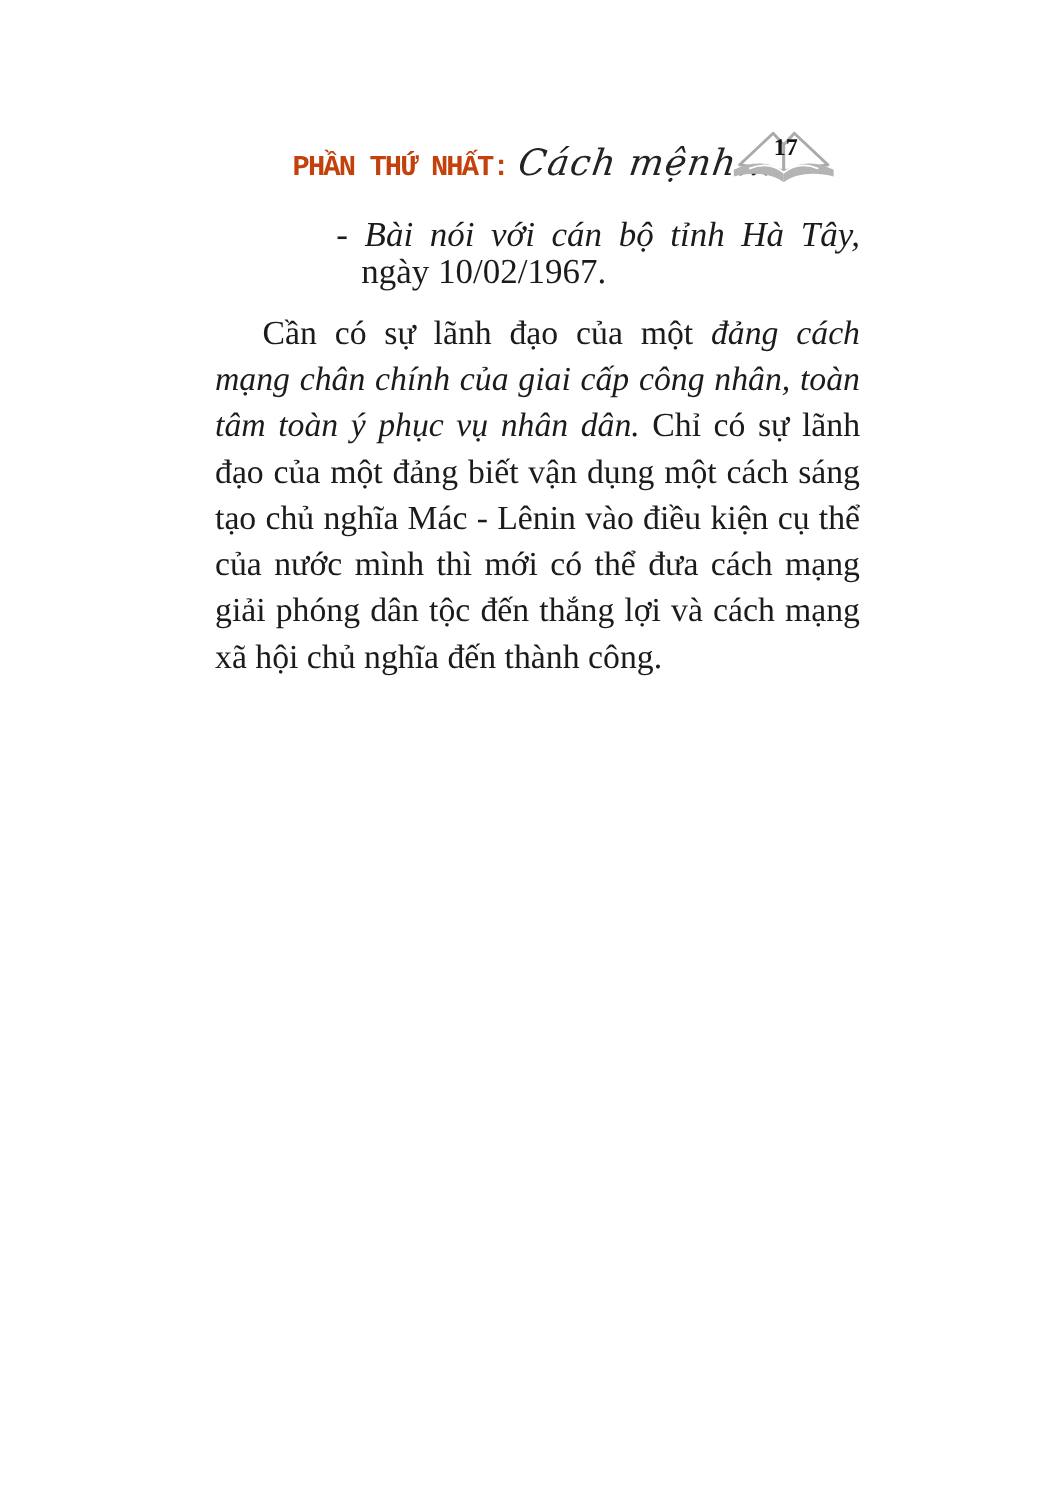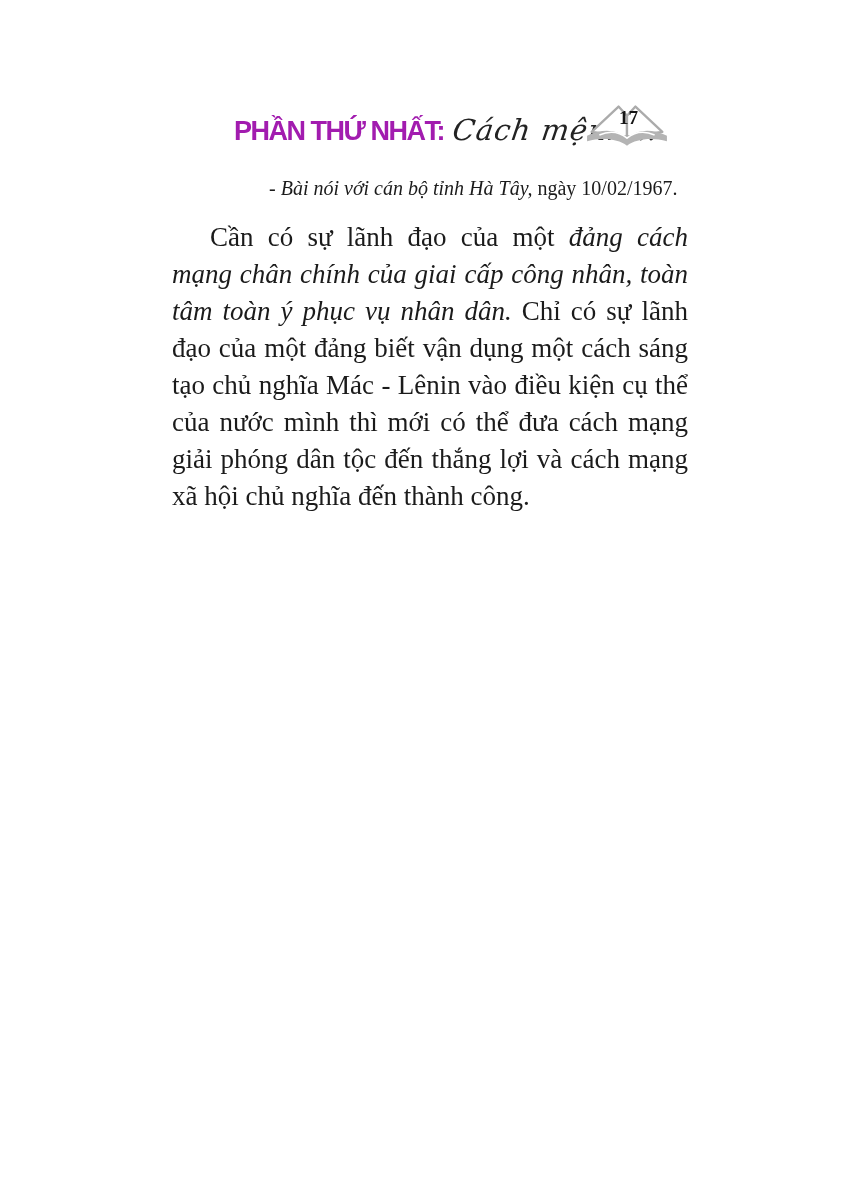--- a/index.html
+++ b/index.html
@@ -19,25 +19,25 @@
   }
   
   .page-header { position: relative; height: 46px; }
   .header-title {
     position: absolute;
     left: 62px;
     bottom: 2px;
     white-space: nowrap;
   }
   .part-label {
-    font-family: Liberation Sans, sans-serif;
+    font-family: Liberation Mono, monospace;
     font-weight: 800;
-    font-size: 27px;
+    font-size: 23px;
     letter-spacing: -1.5px;
-    color: #a21caf;
+    color: #c2410c;
   }
   .part-script {
     font-family: "DejaVu Serif", serif;
     font-style: italic;
     font-size: 29px;
     margin-left: 9px;
     display: inline-block;
     transform: skewX(-8deg);
     color: #232323;
     letter-spacing: 1px;
@@ -49,21 +49,21 @@
     margin-top: 25px;
     font-family: "Liberation Serif", serif;
     font-size: 27px;
     line-height: 37px;
     text-align: justify;
   }
   .para { margin: 16px 0 5px 0; text-indent: 38px; }
   .para:first-child { margin-top: 0; }
   .citation {
     margin: 0 0 0 97px;
-    font-size: 20px;
+    font-size: 28px;
     line-height: 29px;
     text-align: justify;
   }
   .cite-item { padding-left: 20px; text-indent: -20px; }
   em { font-style: italic; }
 </style>
 </head>
 <body>
 
 <div class="page">

